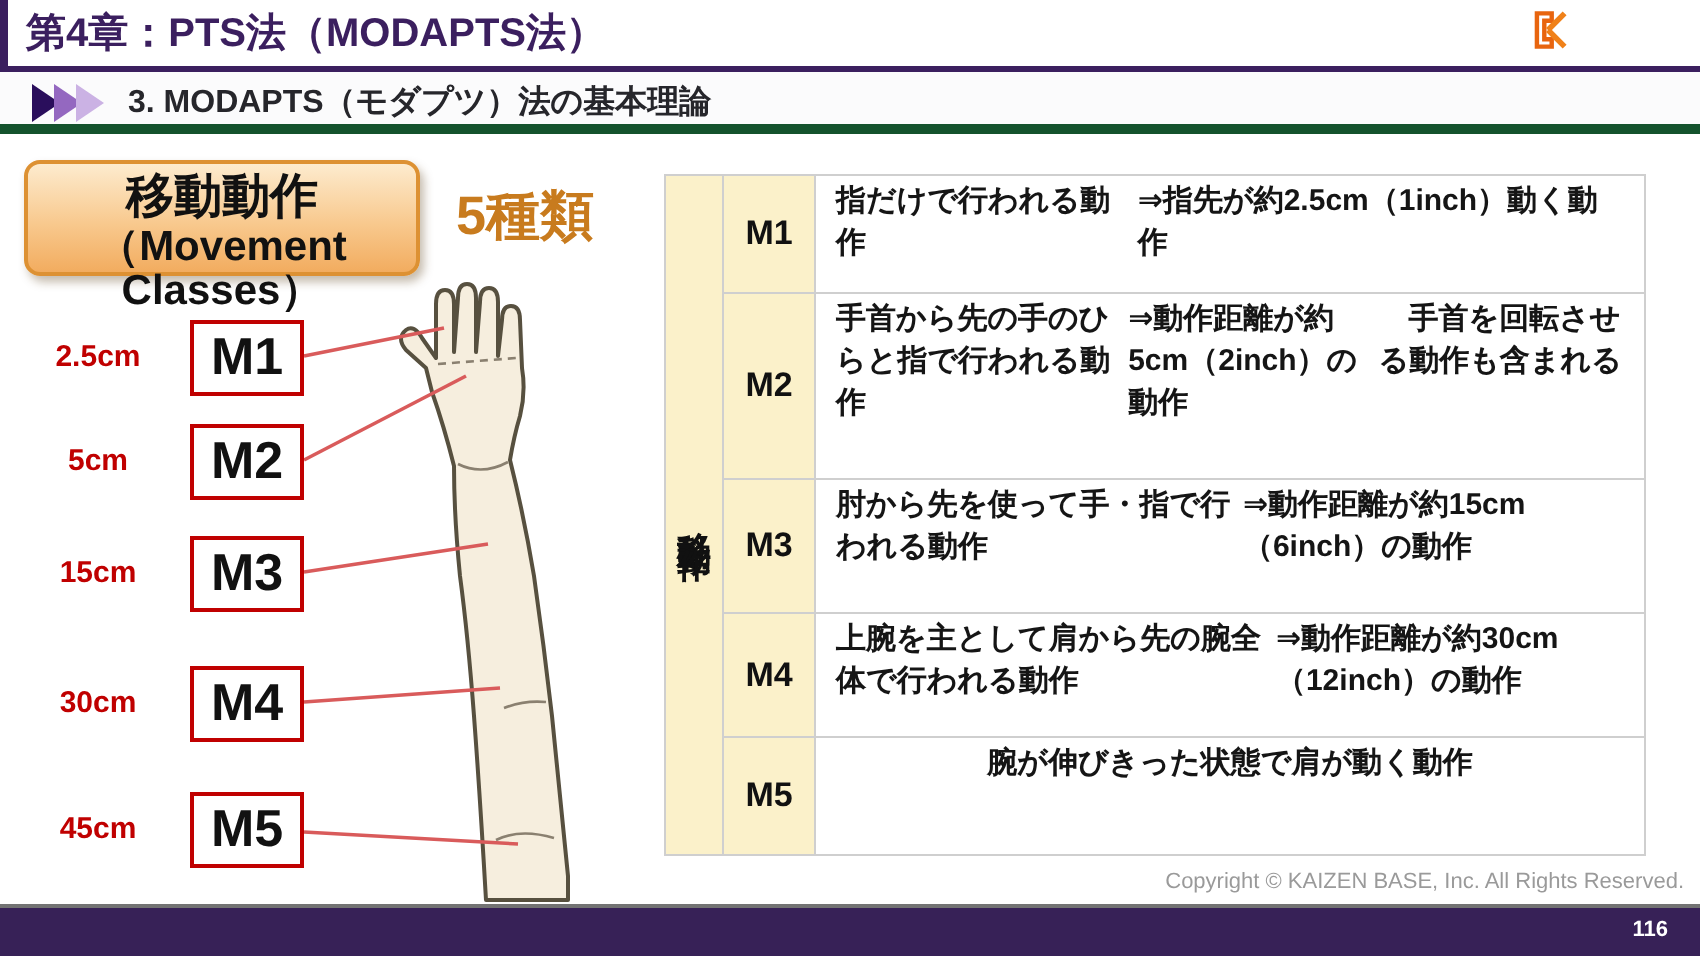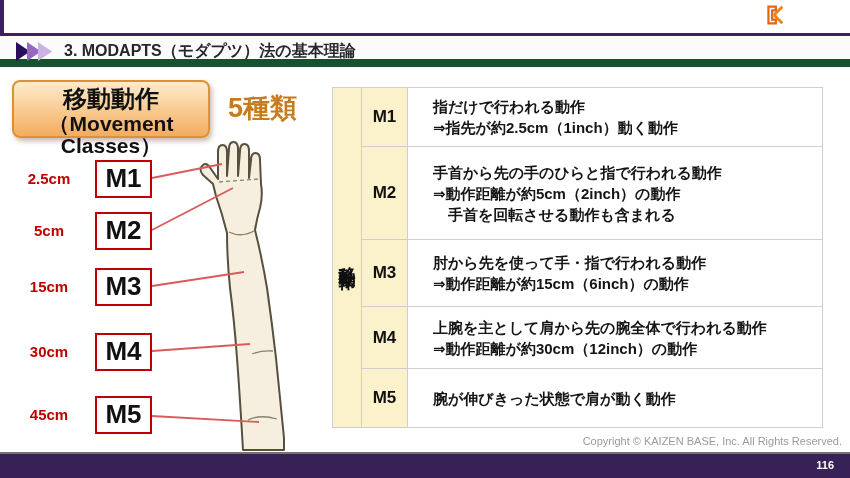--- a/index.html
+++ b/index.html
@@ -10,21 +10,21 @@
   
   .header { position:absolute; top:0; left:0; width:100%; height:33px; background:#fff;
             border-left:4px solid #3B1F5F; box-sizing:border-box; }
   .header-title { position:absolute; left:9px; top:3px; font-size:20px; font-weight:bold; color:#3B1F5F; }
   .logo { position:absolute; right:10px; top:3px; display:flex; align-items:center; gap:5px;flex-direction:column; }
   .logo-text { font-size:17px; font-weight:bold; color:#3F3F48; letter-spacing:1.5px; }
   .hrule { position:absolute; top:33px; left:0; width:100%; height:3px; background:#3B1F5F; }
 
   
   .subheader { position:absolute; top:36px; left:0; width:100%; height:31px; background:#FBFBFC;
-               border-bottom:8px solid #14532d; box-sizing:border-box; }
+               border-bottom:5px solid #14532d; box-sizing:border-box; }
   .arrows { position:absolute; left:16px; top:6px; }
   .subheader-title { position:absolute; left:64px; top:5px; font-size:16px; font-weight:bold; color:#26262B; }
 
   
   .topic-box { position:absolute; left:12px; top:80px; width:198px; height:58px;
                border:2px solid #DD9133; border-radius:8px; box-sizing:border-box;
                background:linear-gradient(180deg,#FDEBCE 0%,#F8C98E 55%,#F2AC5F 100%);
                box-shadow:2px 3px 5px rgba(90,60,20,0.35); text-align:center; }
   .topic-title { font-size:24px; font-weight:bold; color:#111; line-height:1.15; margin-top:3px; }
   .topic-sub { font-size:21px; font-weight:bold; color:#111; line-height:1.05; }
@@ -44,36 +44,37 @@
   .t-rowhead { width:28px; background:#FBF1CA; border-right:1px solid #CFCFCF;
                writing-mode:vertical-rl; text-orientation:upright;
                display:flex; align-items:center; justify-content:center;
                font-size:17px; font-weight:bold; letter-spacing:3px; color:#111; }
   .t-body { flex:1; display:flex; flex-direction:column; }
   .t-row { display:flex; border-bottom:1px solid #CFCFCF; box-sizing:border-box; }
   .t-row:last-child { border-bottom:none; flex:1; }
   .t-code { width:45px; background:#FBF1CA; border-right:1px solid #CFCFCF;
             display:flex; align-items:center; justify-content:center;
             font-size:17px; font-weight:600; color:#111; }
-  .t-desc { flex:1; background:#fff; display:flex; flex-direction:column; justify-content:center;
-            padding:2px 25px; box-sizing:border-box; }
+  .t-desc { flex:1; background:#fff; display:flex; flex-direction:row; justify-content:center;
+            padding:2px 10px; box-sizing:border-box; }
   .t-desc div { font-size:15px; font-weight:bold; color:#151515; line-height:1.4; }
 
   
   .copyright { position:absolute; right:8px; top:435px; font-size:11px; color:#9A9A9A; }
   .footer-bar { position:absolute; left:0; bottom:0; width:100%; height:26px; background:#372157;
                 border-top:2px solid #737373; box-sizing:border-box; }
   .page-number { position:absolute; right:16px; top:5px; font-size:11px; font-weight:bold; color:#fff; }
 </style>
 </head>
 <body>
 
 <div class="slide">
 
   <div class="header">
+    <div class="header-title">第4章：PTS法（MODAPTS法）</div>
     <div class="logo">
       <span>
         <svg width="24" height="24" viewBox="0 0 26 26">
           <path d="M7 4 L15 4 L15 8 L11 8 L11 18 L15 18 L15 22 L7 22 Z" fill="none" stroke="#E8650F" stroke-width="2.4"></path>
           <path d="M13 13 L22 4 M13 13 L22 22" fill="none" stroke="#F08119" stroke-width="3"></path>
         </svg>
       </span>
       <span class="logo-text">KAIZEN BASE</span>
     </div>
   </div>

